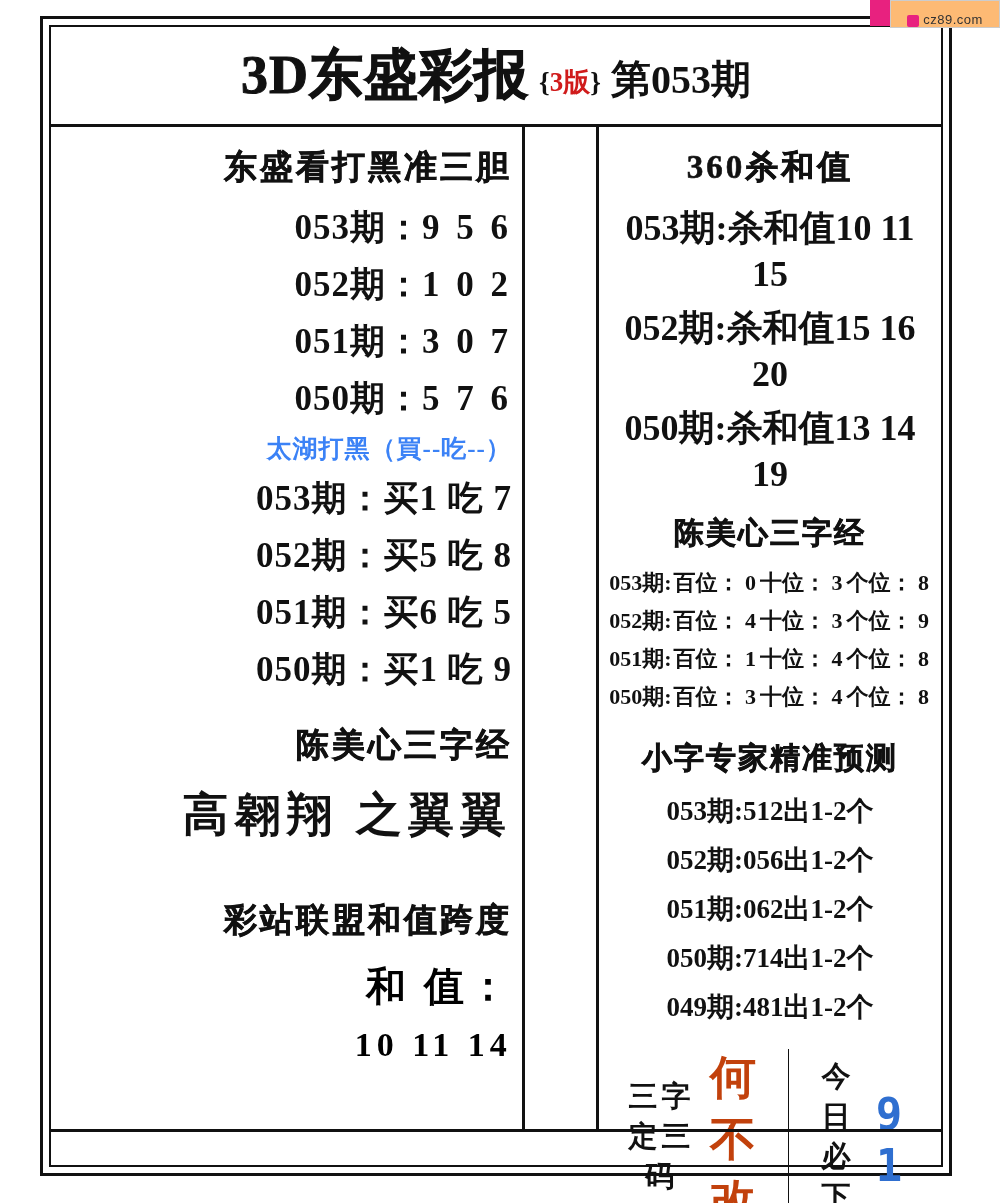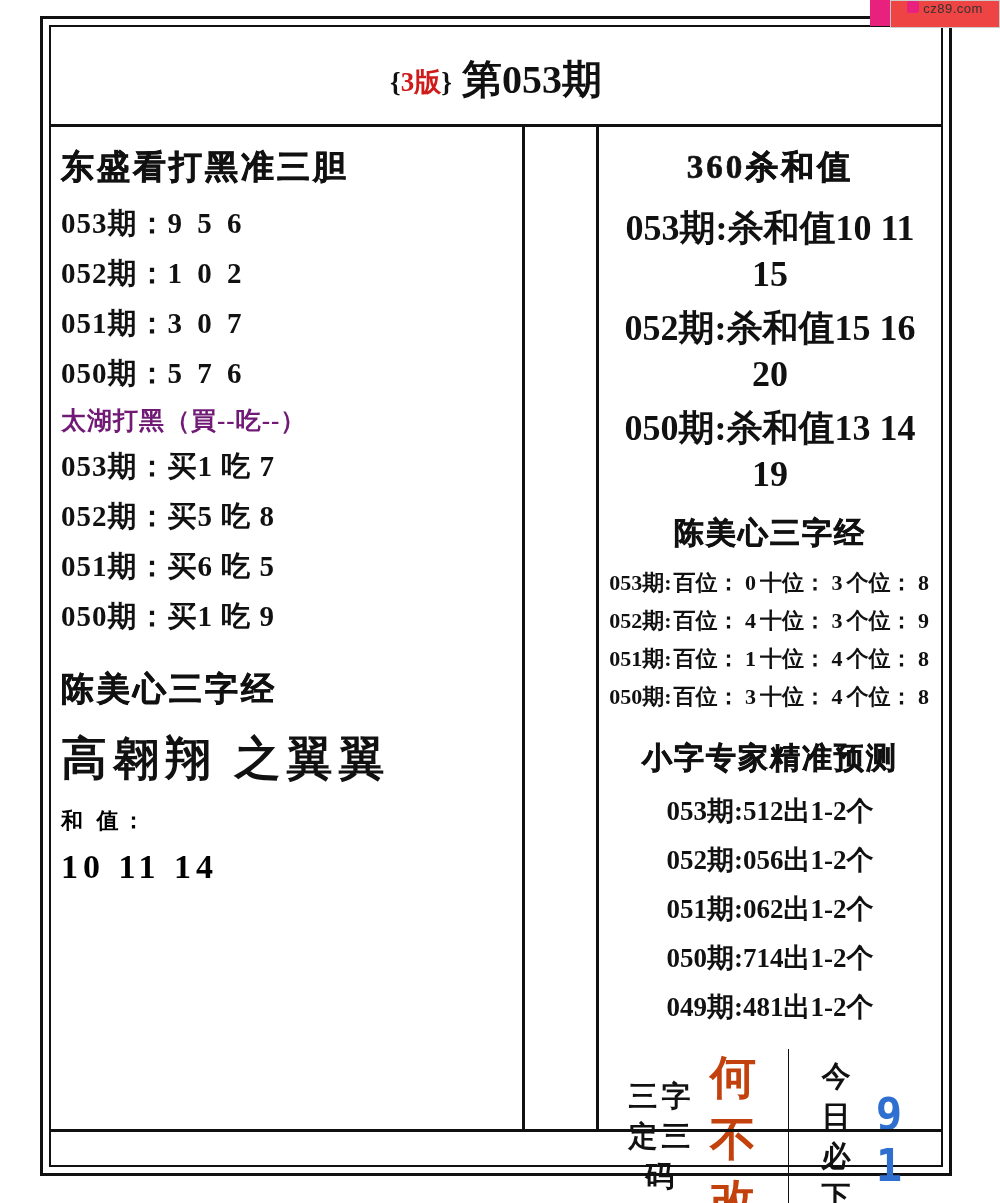--- a/index.html
+++ b/index.html
@@ -15,24 +15,24 @@
     overflow: hidden;
   }
 
   
   .watermark {
     position: absolute;
     top: 0;
     right: 0;
     width: 108px;
     height: 26px;
-    background: #ef4444;
+    background: #fdba74;
     border: 1px solid #ccc;
     display: flex;
-    align-items: flex-start;
+    align-items: flex-end;
     justify-content: center;
     gap: 4px;
     z-index: 20;
   }
   .watermark .wm-dot {
     width: 12px;
     height: 12px;
     background: #e8217f;
     border-radius: 2px;
   }
@@ -120,21 +120,21 @@
     top: 100px;
     right: 0;
     bottom: 36px;
     display: flex;
   }
   .col-left {
     width: 510px;
     box-sizing: border-box;
     border-right: 3px solid #111;
     padding: 14px 10px 0 10px;
-    text-align: left;
+    text-align: right;
   }
   .col-gap {
     width: 80px;
     box-sizing: border-box;
     border-right: 3px solid #111;
   }
   .col-right {
     flex: 1;
     box-sizing: border-box;
     padding: 14px 10px 0 10px;
@@ -159,43 +159,43 @@
     letter-spacing: 3px;
     margin: 4px 0 14px 0;
     -webkit-text-stroke: .6px #111;
   }
   .sec-title.small {
     font-size: 30px;
     letter-spacing: 2px;
   }
   .row {
     font-weight: bold;
-    font-size: 29px;
+    font-size: 35px;
     color: #111;
     margin: 10px 0;
     letter-spacing: 1px;
   }
   .row .num { letter-spacing: 4px; }
   .sub-note {
     font-weight: bold;
     font-size: 25px;
-    color: #701a75;
+    color: #3b82f6;
     margin: 2px 0 8px 0;
     letter-spacing: 1px;
   }
   .big-chars {
     font-weight: bold;
     font-size: 46px;
     letter-spacing: 6px;
     color: #111;
     margin: 16px 0 10px 0;
   }
   .hz-label {
     font-weight: bold;
-    font-size: 22px;
+    font-size: 40px;
     letter-spacing: 4px;
     margin: 16px 0 12px 0;
   }
   .hz-value {
     font-weight: bold;
     font-size: 34px;
     letter-spacing: 5px;
     margin-top: 8px;
   }
 
@@ -270,20 +270,21 @@
 <div class="wm-strip"></div>
 <div class="watermark">
   <span class="wm-dot"></span>
   <span class="wm-text">cz89.com</span>
 </div>
 
 <div class="sheet">
   <div class="sheet-inner">
 
     <div class="header">
+      <span class="title-main">3D东盛彩报</span>
       <span class="title-badge">
         <span class="brace">{</span><span>3版</span><span class="brace">}</span>
       </span>
       <span class="title-issue">第053期</span>
     </div>
 
     <div class="body-area">
 
       <div class="col-left">
 
@@ -313,20 +314,21 @@
         <div class="row">
           <span>051期：</span><span>买6 吃 5</span>
         </div>
         <div class="row">
           <span>050期：</span><span>买1 吃 9</span>
         </div>
 
         <div class="sec-title" style="margin-top:30px;">陈美心三字经</div>
         <div class="big-chars">高翱翔 之翼翼</div>
 
+        <div class="sec-title" style="margin-top:52px;">彩站联盟和值跨度</div>
         <div class="hz-label">和 值：</div>
         <div class="hz-value">10 11 14</div>
       </div>
 
       <div class="col-gap"></div>
 
       <div class="col-right">
 
         <div class="sec-title">360杀和值</div>
 

